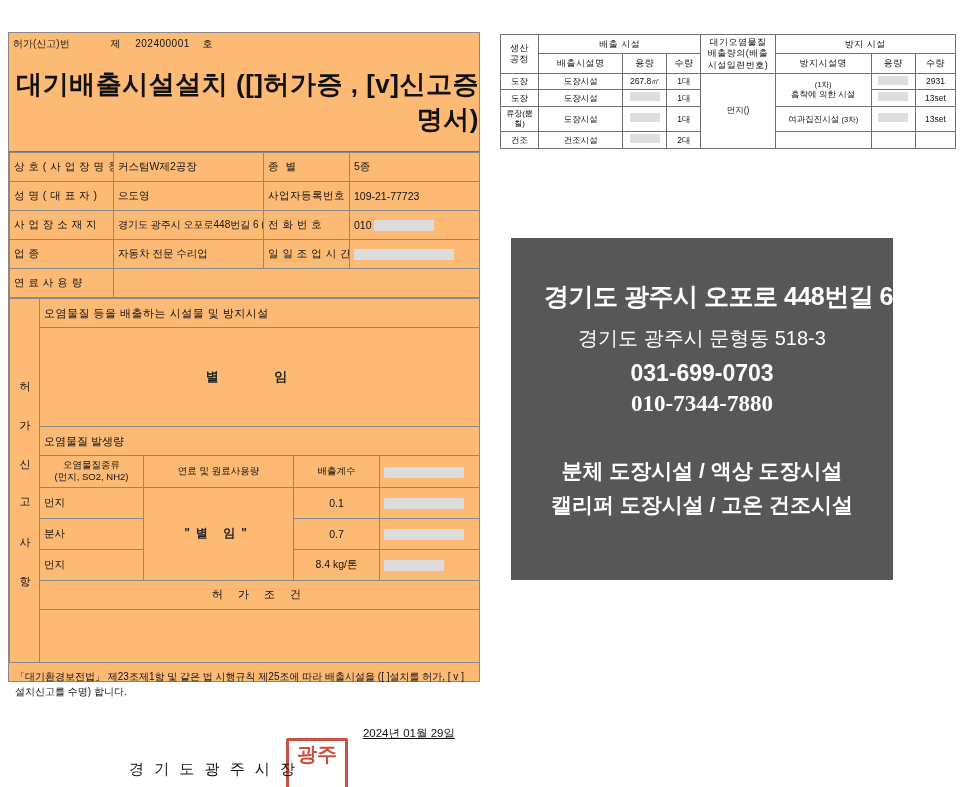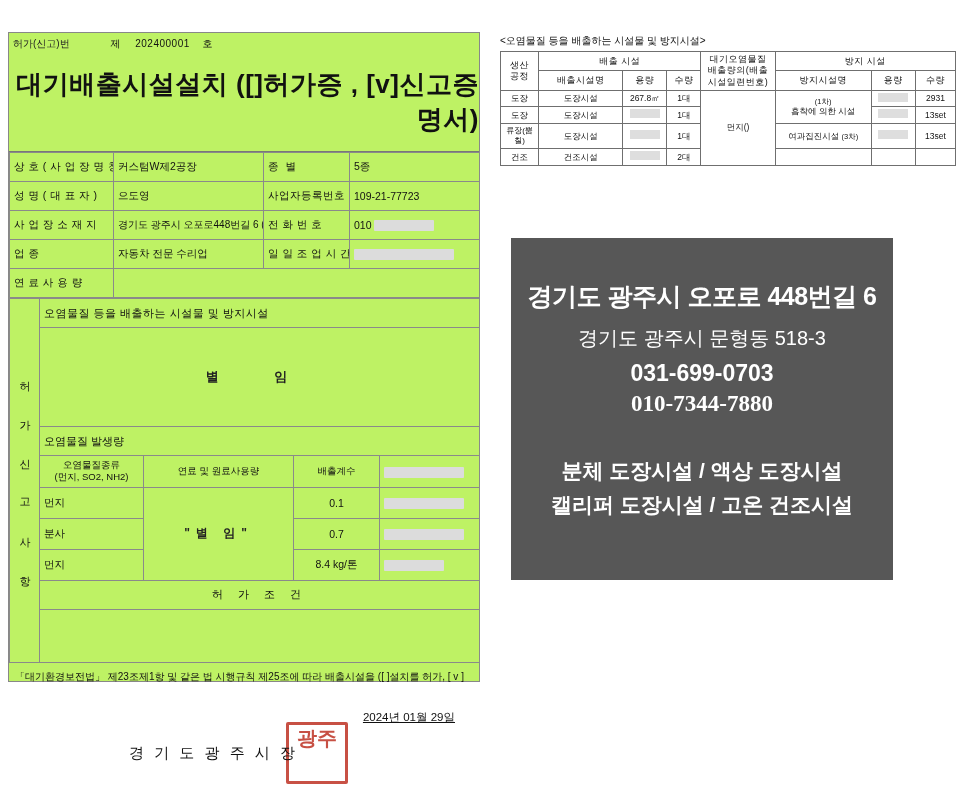--- a/index.html
+++ b/index.html
@@ -16,21 +16,21 @@
     overflow: hidden;
   }
 
   
   #cert-doc {
     position: absolute;
     left: 8px;
     top: 32px;
     width: 472px;
     height: 650px;
-    background: #bef264;
+    background: #fdba74;
     border: 1px solid #888;
     box-sizing: border-box;
   }
   #cert-doc .doc-no-row {
     position: relative;
     height: 22px;
     font-size: 10px;
     padding: 4px 0 0 4px;
     box-sizing: border-box;
     white-space: nowrap;
@@ -207,20 +207,21 @@
     background: #575757;
     color: #ffffff;
     text-align: center;
     box-sizing: border-box;
     padding-top: 42px;
   }
   #sign-panel .l-addr1 {
     font-size: 25px;
     font-weight: bold;
     letter-spacing: -0.5px;
+    text-align: right;
   }
   #sign-panel .l-addr2 {
     font-size: 20px;
     margin-top: 12px;
     letter-spacing: 0px;
   }
   #sign-panel .l-tel1 {
     font-size: 23px;
     font-weight: bold;
     margin-top: 8px;
@@ -359,31 +360,31 @@
         <td colspan="4" class="cond-head">허 가 조 건</td>
       </tr>
       <tr>
         <td colspan="4" style="height:46px"></td>
       </tr>
     </tbody>
   </table>
 
   <div id="cert-foot">
     <span>「대기환경보전법」 제23조제1항 및 같은 법 시행규칙 제25조에 따라 배출시설을 ([  ]설치를 허가, [ v ]</span>
+    <span class="l2">설치신고를 수명) 합니다.</span>
   </div>
 
   <div id="sign-row">
     <div id="sign-date">2024년 01월 29일</div>
     <div id="seal">광주</div>
     <div id="issuer">경 기 도   광 주 시 장</div>
   </div>
 </div>
 
 <div id="fac-table-wrap">
-  <div id="fac-cap">&lt;오염물질 등을 배출하는 시설물 및 방지시설&gt;</div>
   <table class="factbl">
     <colgroup>
       <col style="width:38px">
       <col style="width:84px">
         <col style="width:44px">
         <col style="width:34px">
       <col style="width:74px">
       <col style="width:96px">
         <col style="width:44px">
         <col style="width:40px">

